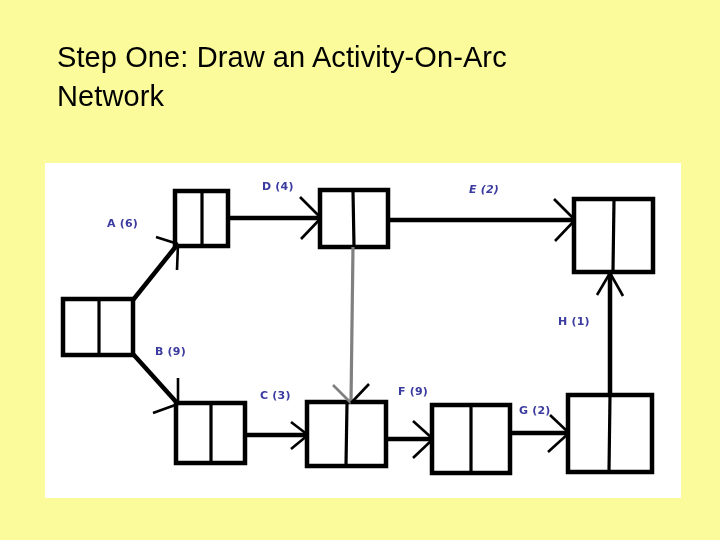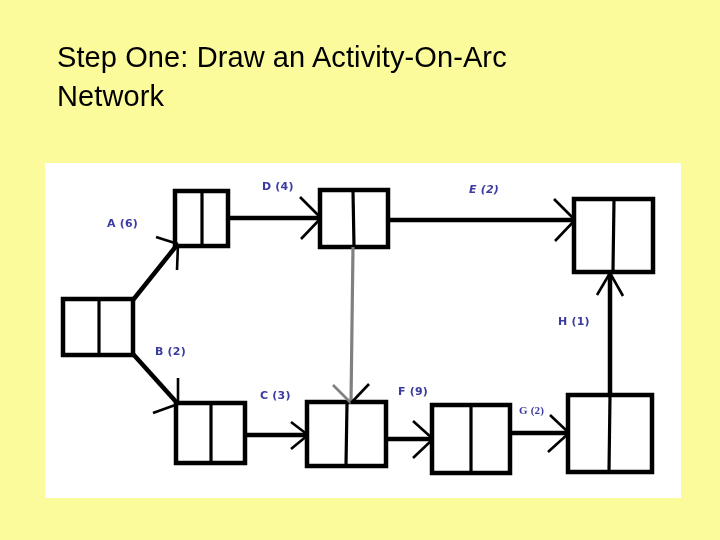--- a/index.html
+++ b/index.html
@@ -150,28 +150,28 @@
 
       <g>
         <line x1="565" y1="232" x2="565" y2="110" stroke="#000000" stroke-width="4.5"></line>
         <line x1="565" y1="110" x2="552" y2="132" stroke="#000000" stroke-width="2.6"></line>
         <line x1="565" y1="110" x2="578" y2="133" stroke="#000000" stroke-width="2.6"></line>
       </g>
     </svg>
 
     <div class="arc-label" style="left:62px;top:54px;">A (6)</div>
 
-    <div class="arc-label" style="left:110px;top:182px;">B (2)</div>
+    <div class="arc-label" style="left:110px;top:182px;">B (9)</div>
 
     <div class="arc-label" style="left:217px;top:17px;">D (4)</div>
 
     <div class="arc-label" style="left:424px;top:20px;font-style:italic;">E (2)</div>
 
     <div class="arc-label" style="left:215px;top:226px;">C (3)</div>
 
     <div class="arc-label" style="left:353px;top:222px;">F (9)</div>
 
-    <div class="arc-label" style="left:474px;top:241px;font-family:Liberation Serif, serif;">G (2)</div>
+    <div class="arc-label" style="left:474px;top:241px;">G (2)</div>
 
     <div class="arc-label" style="left:513px;top:152px;">H (1)</div>
 
   </div>
 </div>
 
 </body></html>

